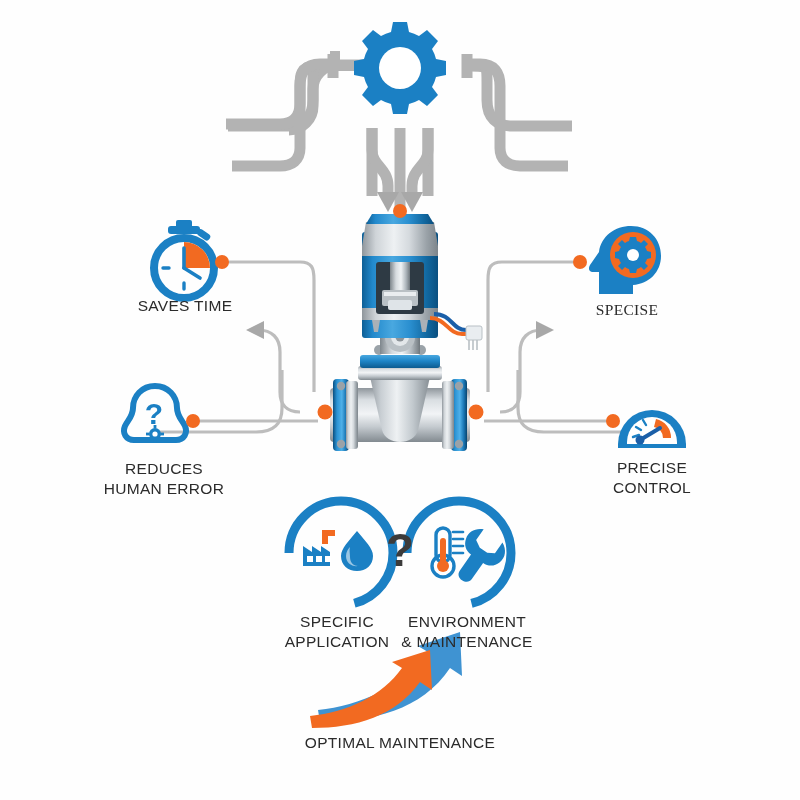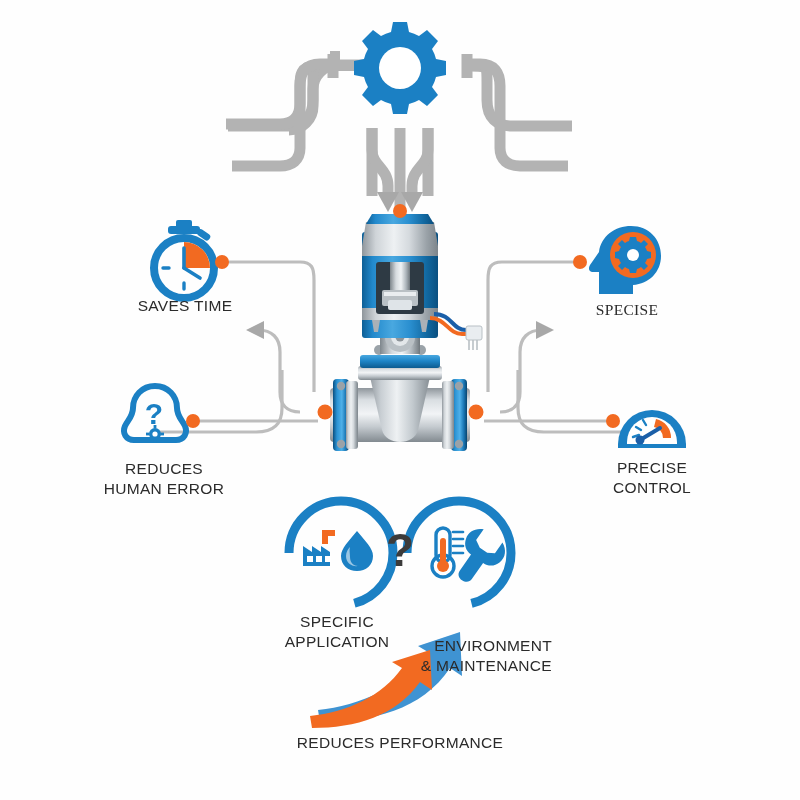--- a/index.html
+++ b/index.html
@@ -354,24 +354,24 @@
   <div class="label" style="left:100px; top:296px; width:170px;">SAVES TIME</div>
 
   <div class="label" style="left:547px; top:300px; width:160px;font-family:Liberation Serif, serif;">SPECISE</div>
 
   <div class="label" style="left:572px; top:458px; width:160px;">PRECISE
 CONTROL</div>
 
   <div class="label bottom" style="left:262px; top:612px; width:150px;">SPECIFIC
 APPLICATION</div>
 
-  <div class="label bottom" style="left:382px; top:636px; width:170px;text-align:right;">ENVIRONMENT
+  <div class="label bottom" style="left:382px; top:612px; width:170px;">ENVIRONMENT
 &amp; MAINTENANCE</div>
 
-  <div class="label bottom" style="left:290px; top:733px; width:220px;">REDUCES PERFORMANCE</div>
+  <div class="label bottom" style="left:290px; top:733px; width:220px;">OPTIMAL MAINTENANCE</div>
 
   <div class="node-hit" style="left:130px; top:228px; width:120px; height:90px;"></div>
   <div class="node-hit" style="left:110px; top:385px; width:120px; height:100px;"></div>
   <div class="node-hit" style="left:575px; top:228px; width:120px; height:90px;"></div>
   <div class="node-hit" style="left:590px; top:390px; width:125px; height:100px;"></div>
   <div class="node-hit" style="left:285px; top:498px; width:115px; height:150px;"></div>
   <div class="node-hit" style="left:402px; top:498px; width:118px; height:150px;"></div>
   <div class="node-hit" style="left:285px; top:660px; width:230px; height:100px;"></div>
   <div class="node-hit" style="left:330px; top:205px; width:150px; height:250px;"></div>
   <div class="node-hit" style="left:330px; top:15px; width:145px; height:115px;"></div>

